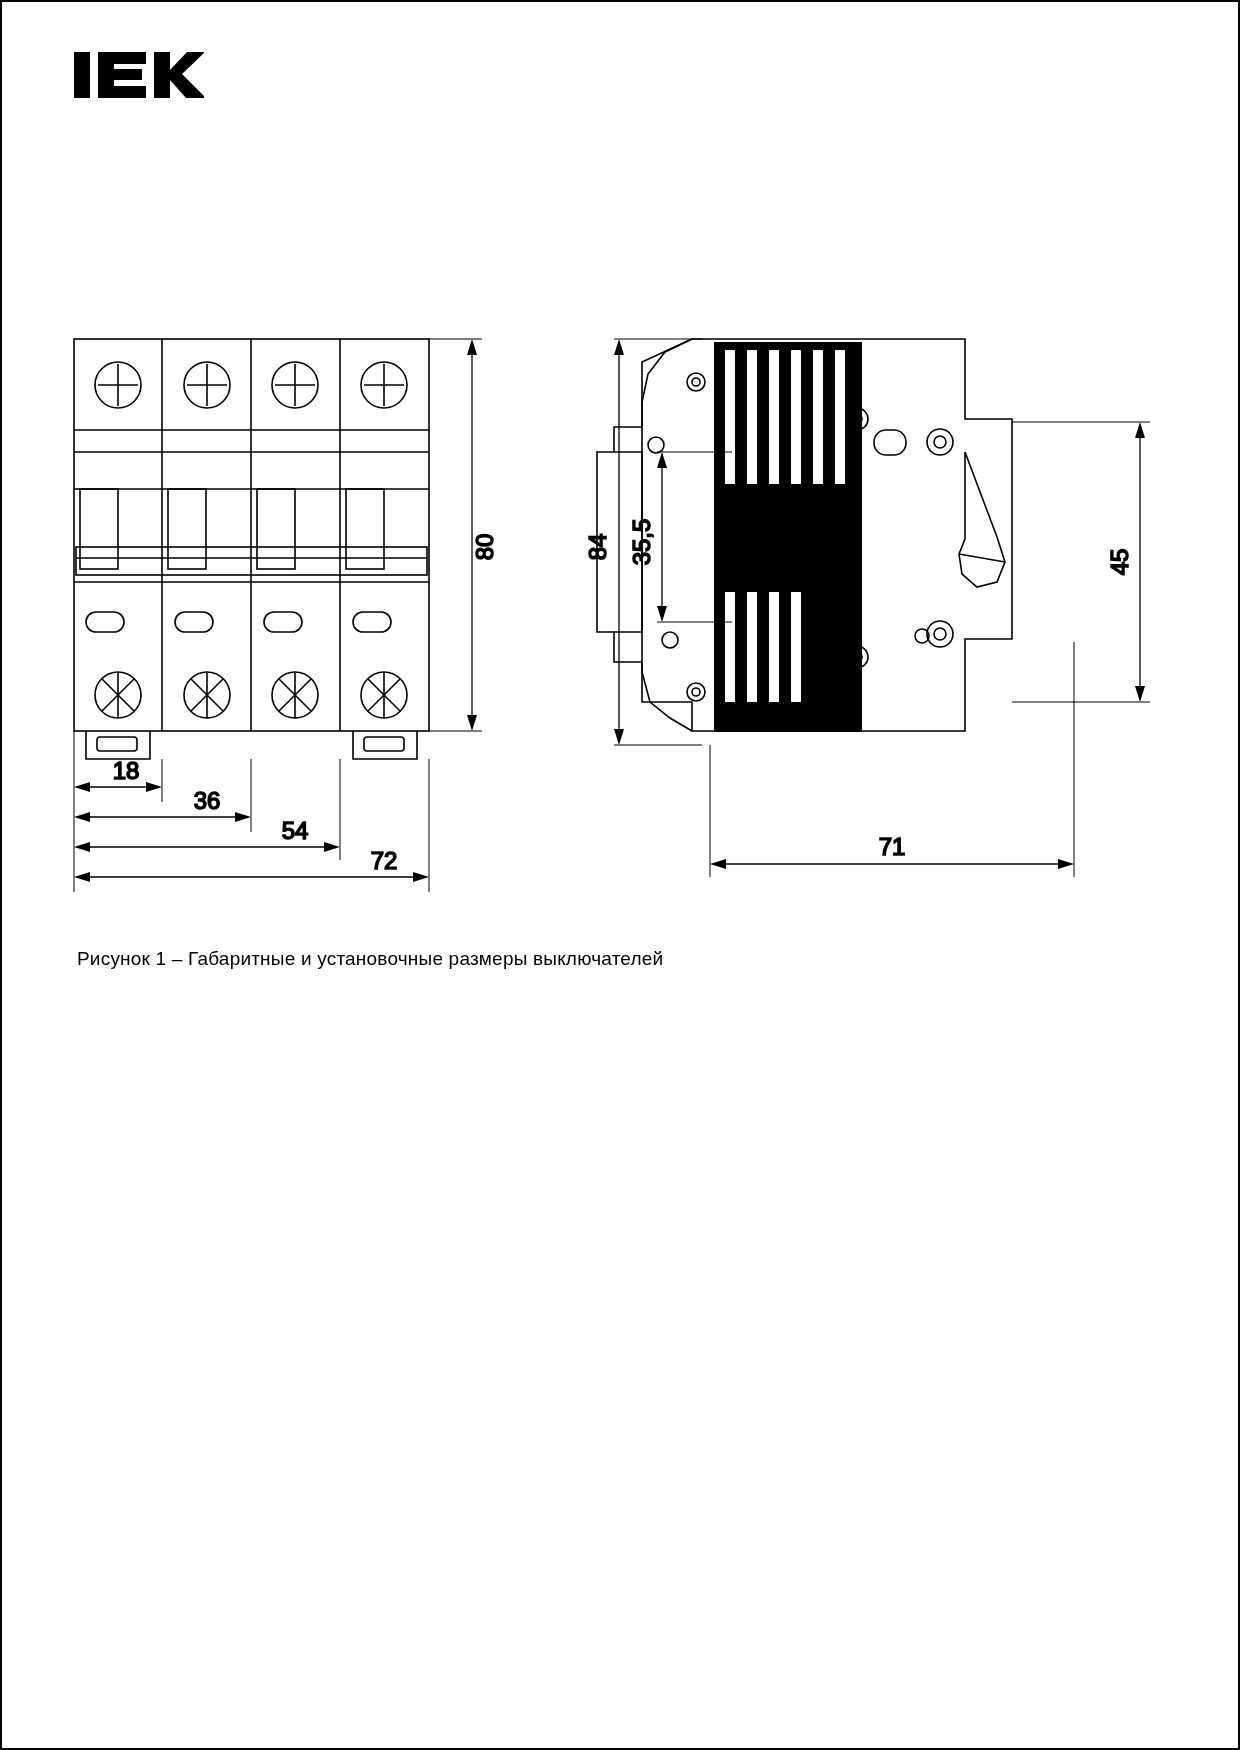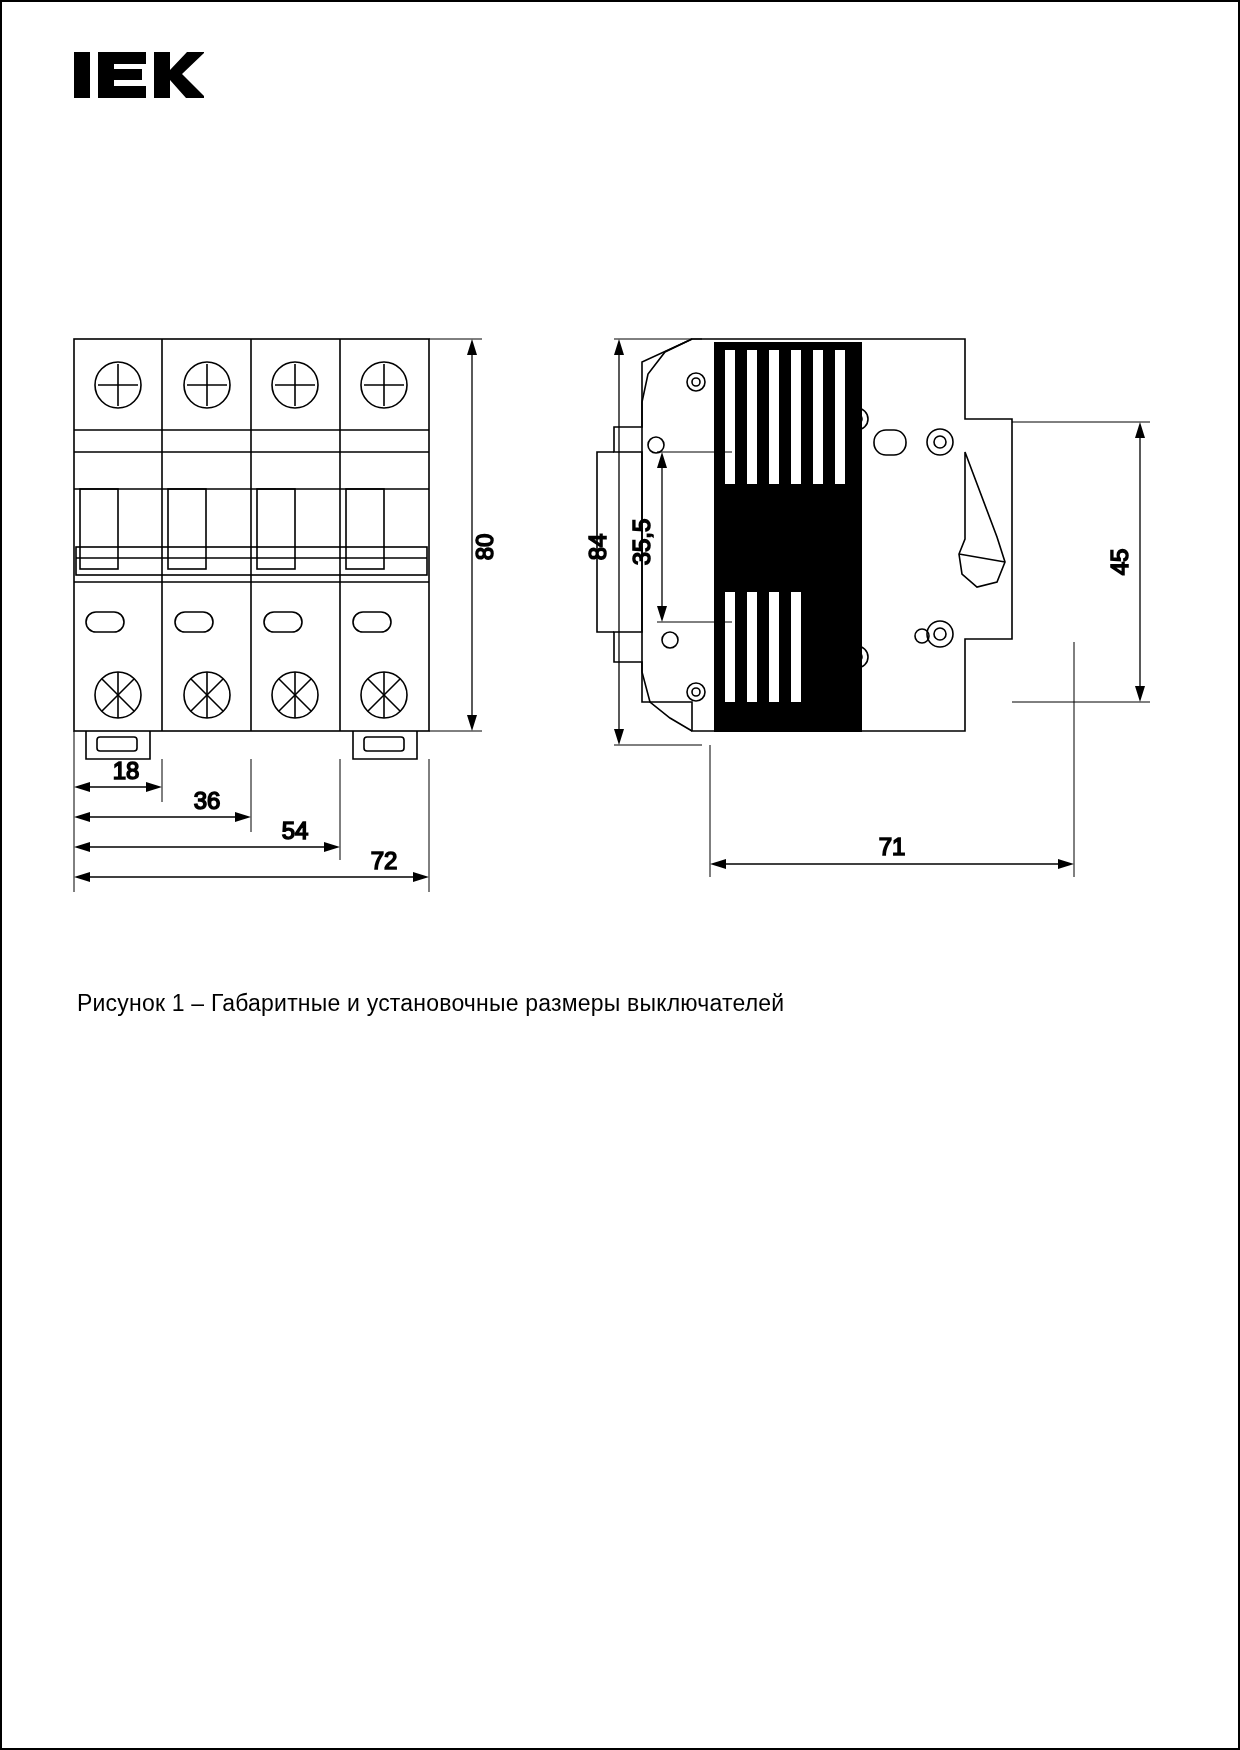--- a/index.html
+++ b/index.html
@@ -36,22 +36,22 @@
     position: absolute;
     left: 0;
     top: 0;
     width: 1240px;
     height: 1750px;
   }
   
   .caption {
     position: absolute;
     left: 75px;
-    top: 988px;
-    font-size: 23px;
+    top: 946px;
+    font-size: 19px;
     letter-spacing: 0.2px;
     white-space: nowrap;
   }
   svg text {
     font-family: "Liberation Sans", sans-serif;
     fill: #000;
   }
 </style>
 </head>
 <body>

